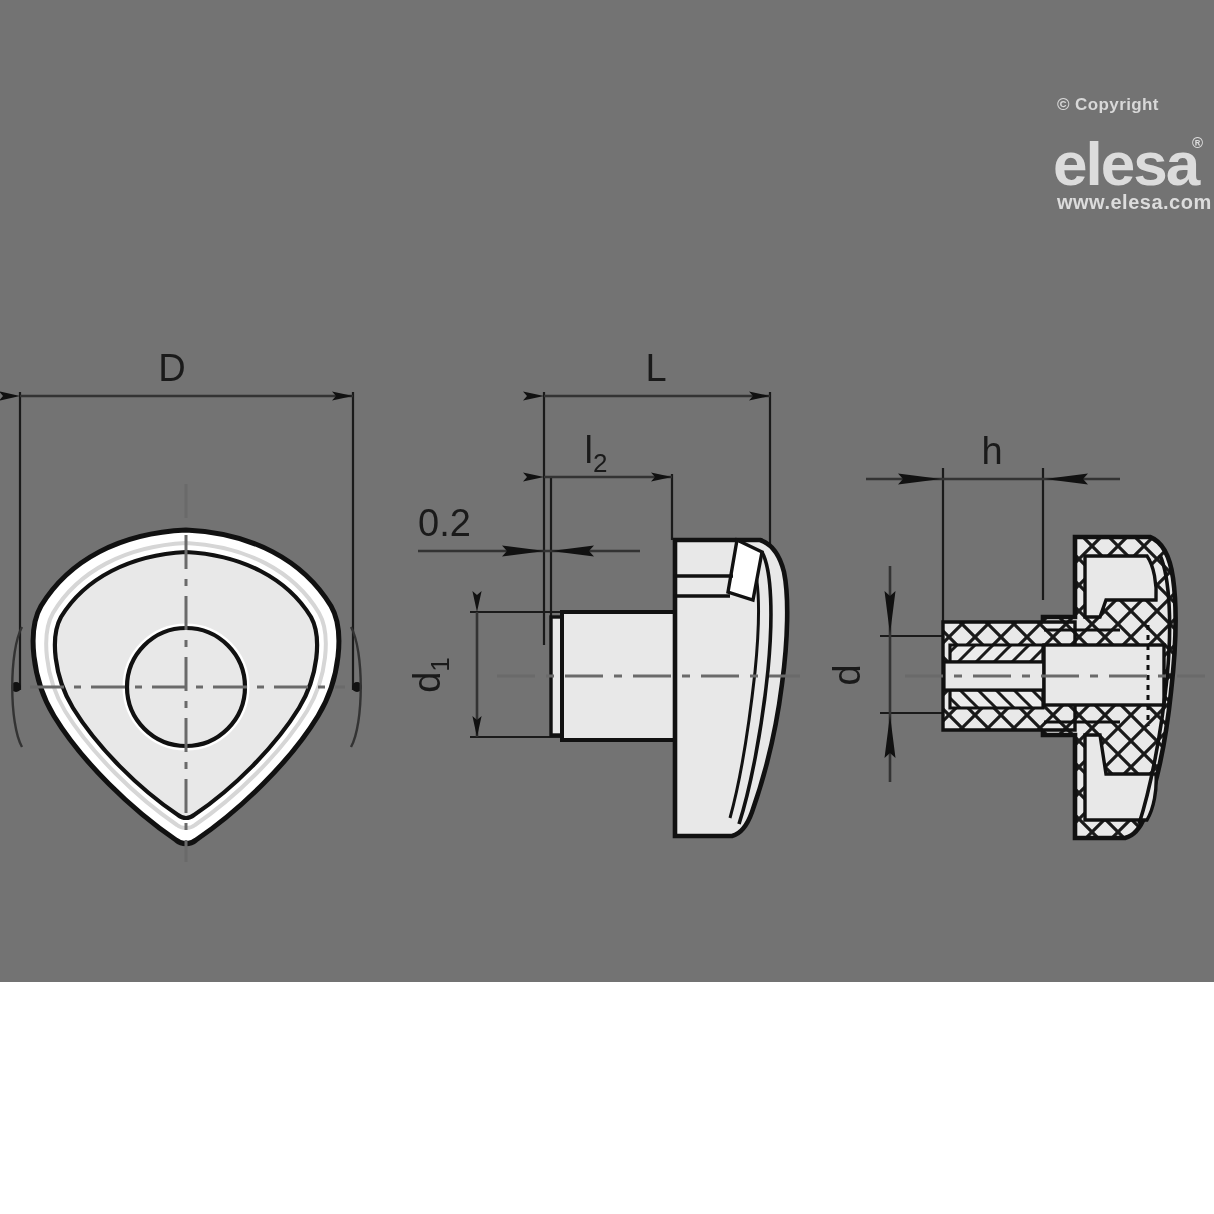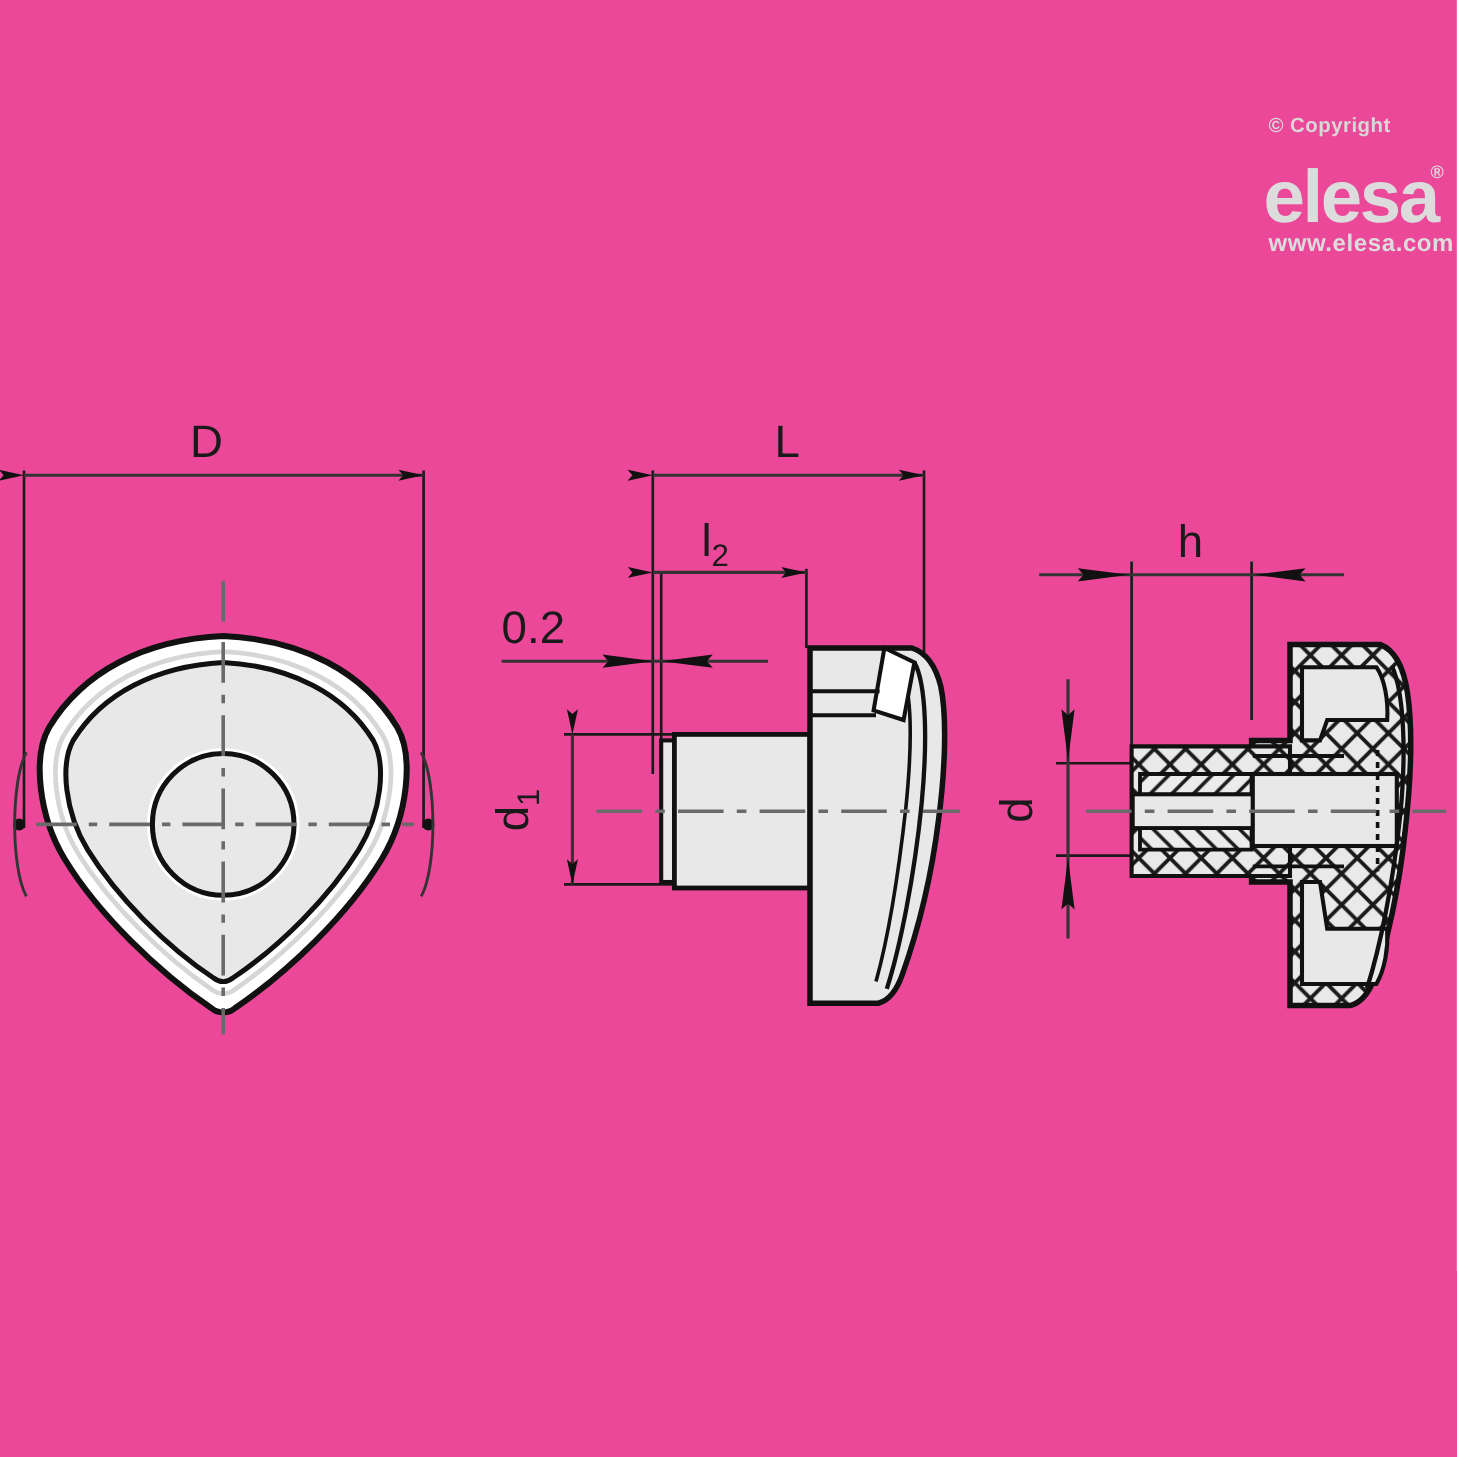--- a/index.html
+++ b/index.html
@@ -13,22 +13,22 @@
     height: 1214px;
     font-family: "Liberation Sans", sans-serif;
     overflow: hidden;
     position: relative;
   }
   #sheet {
     position: absolute;
     left: 0;
     top: 0;
     width: 1214px;
-    height: 1214px;
-    background: #ec4899;
+    height: 982px;
+    background: #737373;
   }
   svg.drawing {
     position: absolute;
     left: 0;
     top: 0;
     width: 1214px;
     height: 1214px;
     display: block;
   }
   .dimtext {

